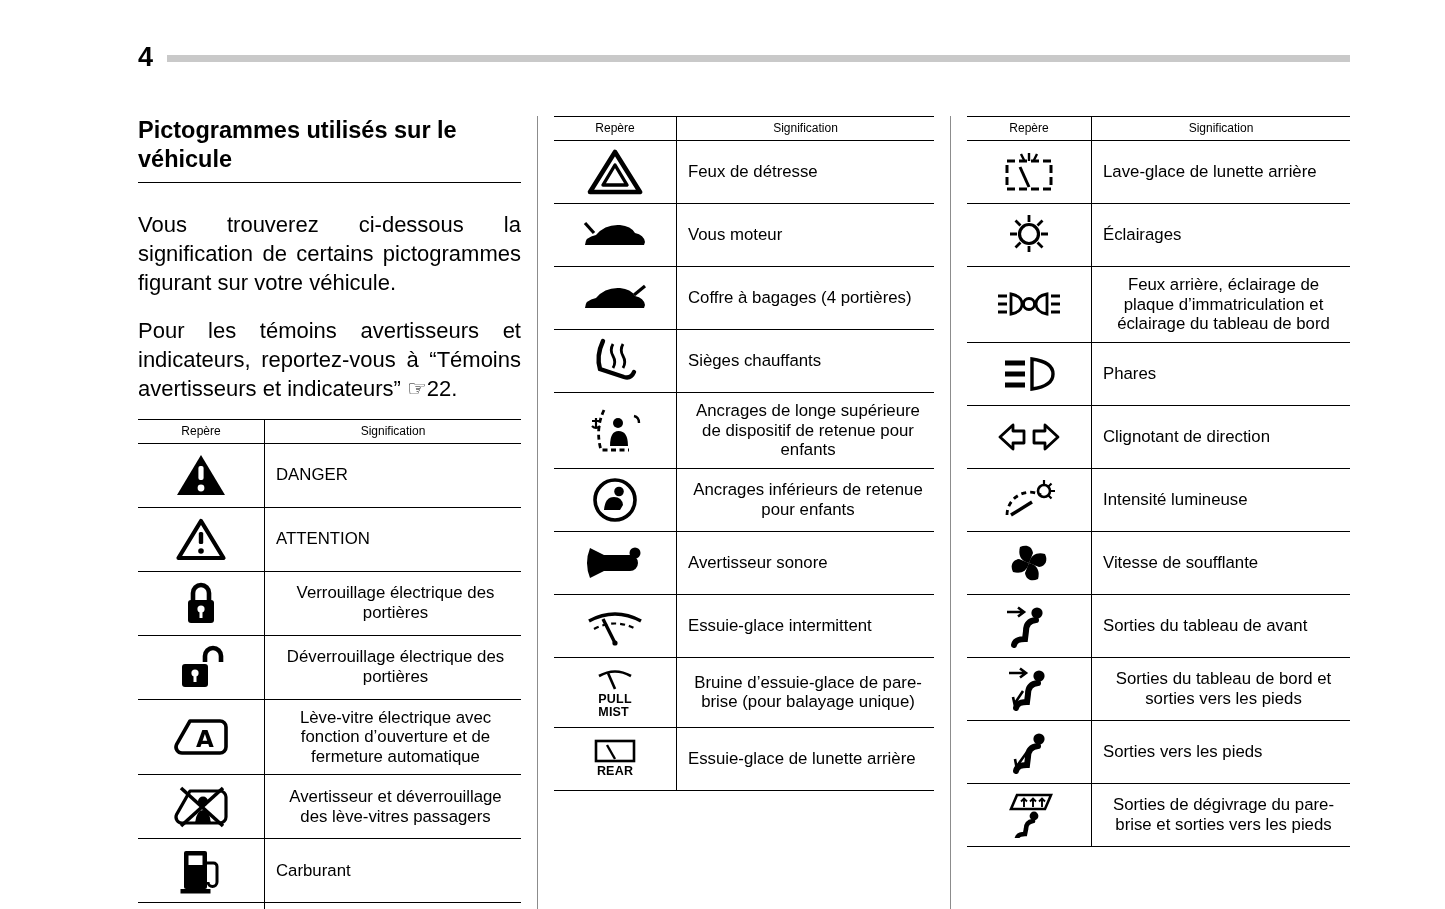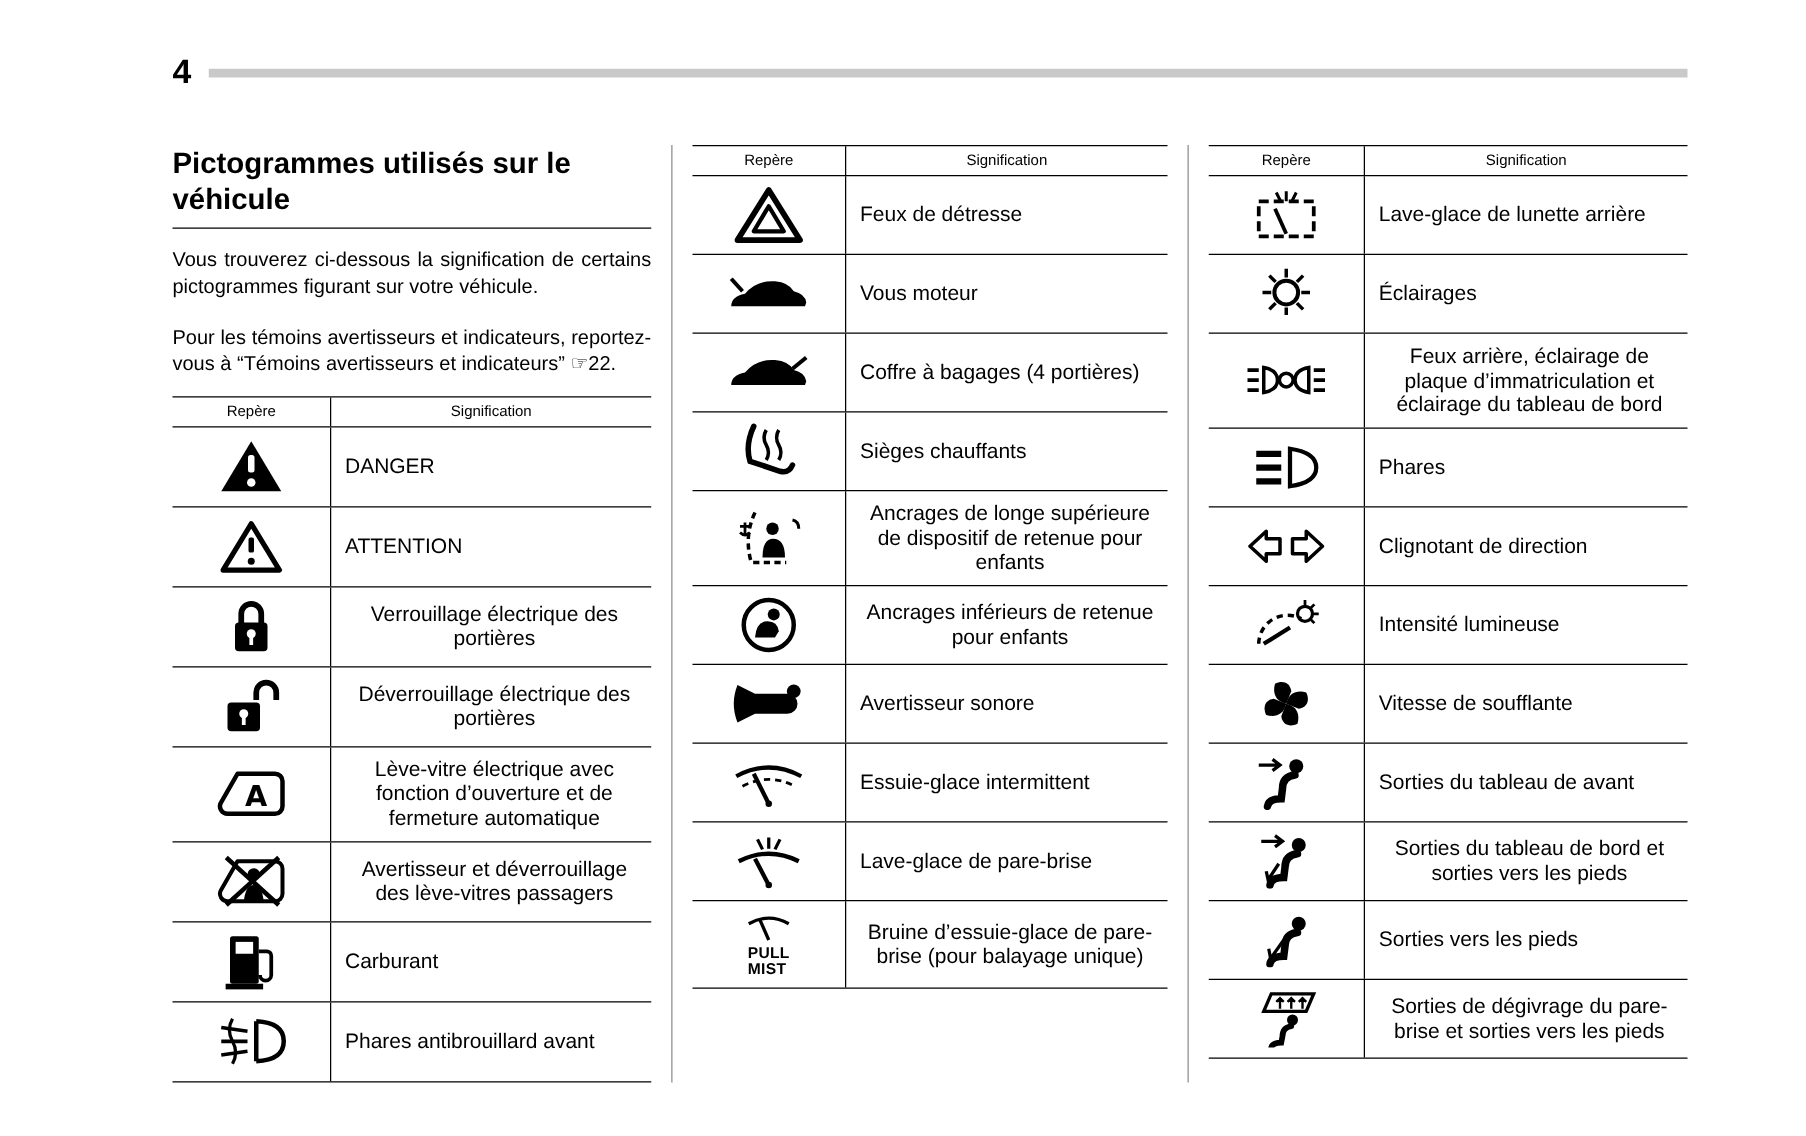--- a/index.html
+++ b/index.html
@@ -19,23 +19,23 @@
   
   .columns { display:flex; align-items:stretch; margin-top:45px; }
   .col-left  { width:383px; }
   .col-mid   { width:380px; }
   .col-right { width:383px; }
   .vdivider  { width:1px; background:#8c8c8c; margin:0 16px; }
 
   
   .title {
     font-size:23.5px; font-weight:bold; line-height:1.22;
-    padding-bottom:9px; border-bottom:1.6px solid #000; margin-bottom:15px;
+    padding-bottom:9px; border-bottom:1.6px solid #000; margin-bottom:27px;
   }
-  .para { font-size:16px; line-height:1.32; text-align:justify; }
+  .para { font-size:22px; line-height:1.32; text-align:justify; }
   .para + .para { margin-top:19px; }
 
   
   .ptable { border-top:1.6px solid #000; }
   .left-table { margin-top:15px; }
   .thead, .trow { display:grid; }
   .t-left  .thead, .t-left  .trow { grid-template-columns:127px 1fr; }
   .t-mid   .thead, .t-mid   .trow { grid-template-columns:123px 1fr; }
   .t-right .thead, .t-right .trow { grid-template-columns:125px 1fr; }
   .thead { border-bottom:1.6px solid #000; }
@@ -257,39 +257,38 @@
                   <path d="M3 15 q26 -14 52 0" fill="none" stroke="#000" stroke-width="3.4"></path>
                   <path d="M8 23 q21 -11 42 0" fill="none" stroke="#000" stroke-width="2.2" stroke-dasharray="5 4"></path>
                   <line x1="29" y1="37" x2="17" y2="13" stroke="#000" stroke-width="3.4"></line>
                   <circle cx="29" cy="37" r="2.6" fill="#000"></circle>
                 </svg>
               </div>
               <div class="cell-label">Essuie-glace intermittent</div>
             </div>
             <div class="trow">
               <div class="cell-icon">
-                <svg width="58" height="44" viewBox="0 0 58 44">
-                  <path d="M5 22 q24 -12 48 0" fill="none" stroke="#000" stroke-width="3.4"></path>
-                  <line x1="29" y1="41" x2="18" y2="20" stroke="#000" stroke-width="3.4"></line>
-                  <circle cx="29" cy="41" r="2.6" fill="#000"></circle>
-                  <path d="M29 3 v9 M20 4.5 l4 8 M38 4.5 l-4 8" fill="none" stroke="#000" stroke-width="2.6"></path>
-                </svg>
-              </div>
-              <div class="cell-label">Lave-glace de pare-brise</div>
-            </div>
-            <div class="trow">
-              <div class="cell-icon">
                 <svg width="36" height="26" viewBox="0 0 36 26">
                   <path d="M2 11 q16 -9 32 0" fill="none" stroke="#000" stroke-width="2.6"></path>
                   <line x1="18" y1="24" x2="11" y2="8" stroke="#000" stroke-width="2.6"></line>
                 </svg>
                 <div class="icon-caption">PULL
 MIST</div>
               </div>
               <div class="cell-label">Bruine d’essuie-glace de pare-brise (pour balayage unique)</div>
+            </div>
+            <div class="trow">
+              <div class="cell-icon">
+                <svg width="42" height="24" viewBox="0 0 42 24">
+                  <rect x="2" y="2" width="38" height="20" fill="none" stroke="#000" stroke-width="2.6"></rect>
+                  <line x1="21" y1="20" x2="13" y2="6" stroke="#000" stroke-width="2.4"></line>
+                </svg>
+                <div class="icon-caption">REAR</div>
+              </div>
+              <div class="cell-label">Essuie-glace de lunette arrière</div>
             </div>
           </div>
       </div>
     </section>
 
     <div class="vdivider"></div>
 
     <section class="col col-right">
       <div class="ptable t-right">
         <div class="thead">

